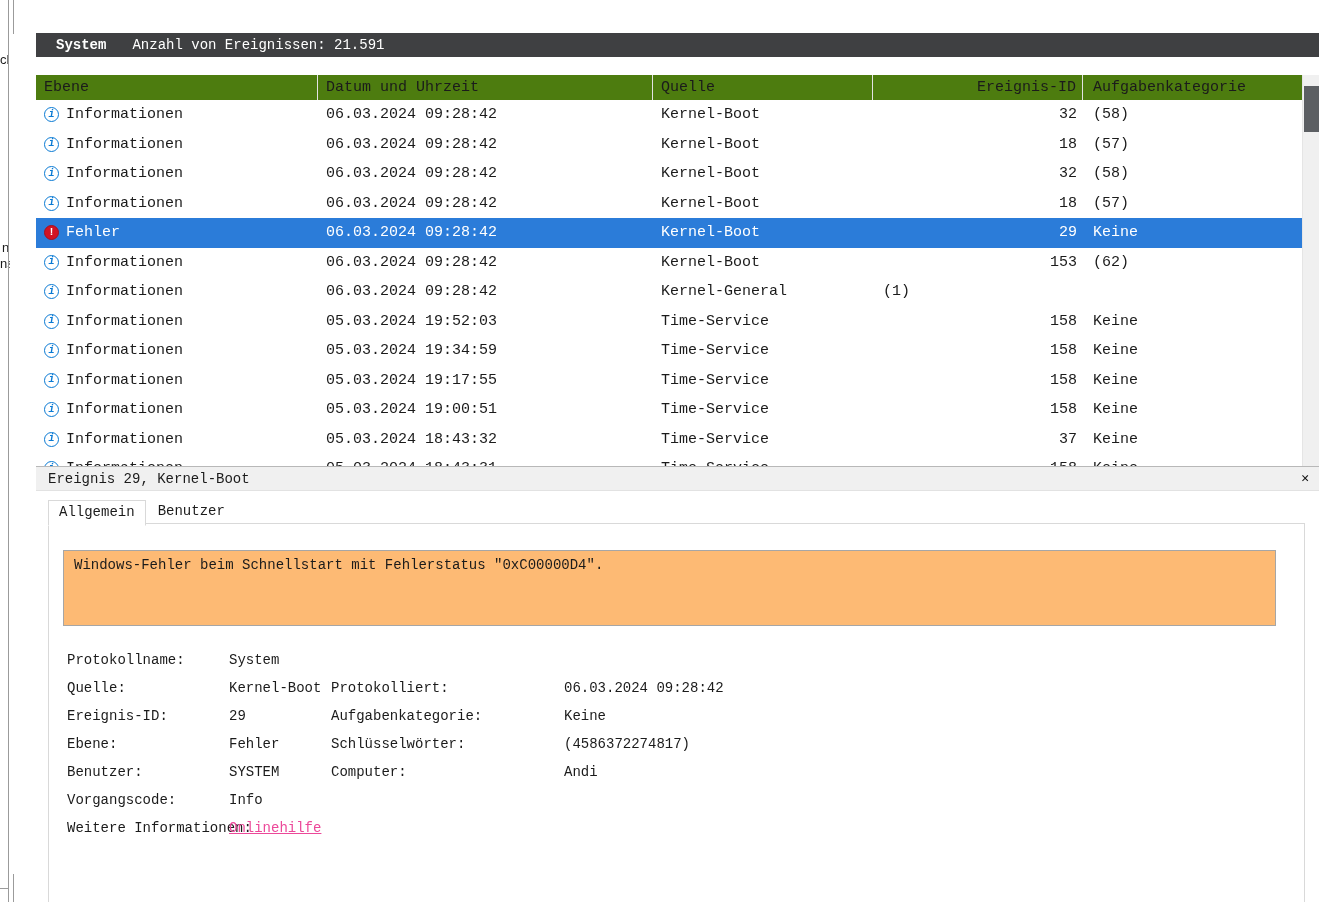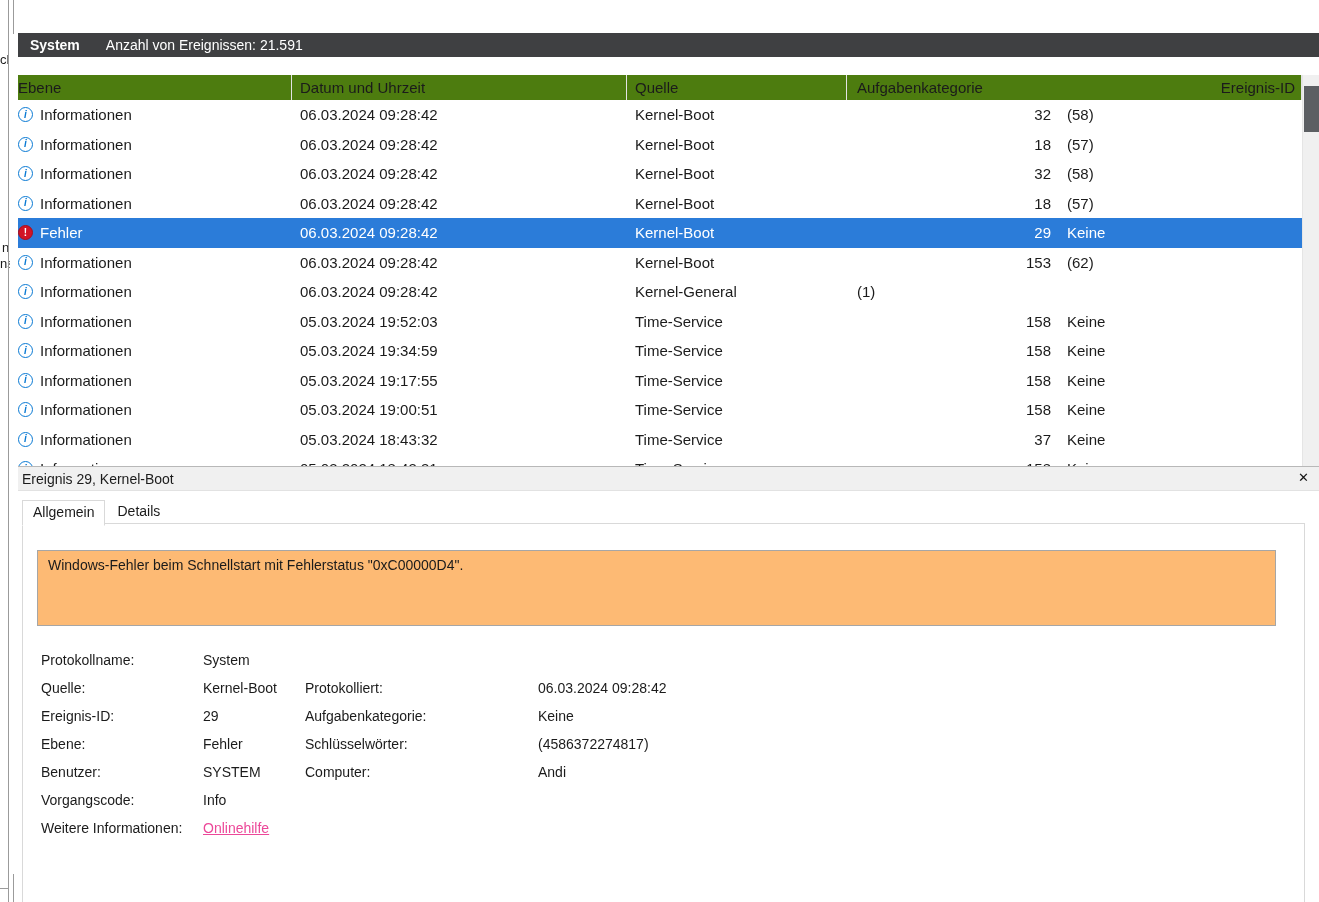--- a/index.html
+++ b/index.html
@@ -17,21 +17,21 @@
   .vline-a { position: absolute; left: 8px; top: 0; width: 1px; height: 902px; background: #9b9b9b; }
   .vline-b-top { position: absolute; left: 13px; top: 0; width: 1px; height: 34px; background: #9b9b9b; }
   .vline-b-bottom { position: absolute; left: 13px; top: 874px; width: 1px; height: 28px; background: #9b9b9b; }
   .hline-bottom { position: absolute; left: 0; top: 888px; width: 8px; height: 1px; background: #9b9b9b; }
   .frag { position: absolute; left: 0; width: 8px; overflow: hidden; white-space: nowrap; font-size: 13px; color: #1b1b1b; }
   .frag-1 { top: 52px; }
   .frag-2 { top: 240px; left: 2px; width: 6px; }
   .frag-3 { top: 256px; width: 10px; }
 
   
-  .main { position: absolute; left: 10px; top: 0; right: 0; height: 788px; }
+  .main { position: absolute; left: 36px; top: 0; right: 0; height: 788px; font-family: Liberation Mono, monospace; }
 
   .log-header {
     position: absolute; left: 0; right: 0; top: 33px; height: 24px;
     background: #3f4042; color: #fff;
     display: flex; align-items: center; font-size: 14px;
   }
   .log-name { font-weight: bold; margin-left: 20px; }
   .log-count { margin-left: 26px; }
 
   
@@ -115,22 +115,22 @@
 
   <div class="log-header">
     <span class="log-name">System</span>
     <span class="log-count">Anzahl von Ereignissen: 21.591</span>
   </div>
 
   <div class="col-headers">
     <div class="hcell w-level">Ebene</div>
     <div class="hcell w-date">Datum und Uhrzeit</div>
     <div class="hcell w-src">Quelle</div>
+    <div class="hcell w-id">Ereignis-ID</div>
     <div class="hcell w-cat">Aufgabenkategorie</div>
-    <div class="hcell w-id">Ereignis-ID</div>
   </div>
 
   <div class="table-body">
   <div class="row">
     <div class="cell c-level">
       <span class="evicon inf">i</span>
       <span>Informationen</span>
     </div>
     <div class="cell c-date">06.03.2024 09:28:42</div>
     <div class="cell c-src">Kernel-Boot</div>
@@ -275,21 +275,21 @@
   </div>
 
   <div class="detail">
     <div class="detail-titlebar">
       <span class="detail-title">Ereignis 29, Kernel-Boot</span>
       <span class="close-btn">✕</span>
     </div>
 
     <div class="tabs">
       <div class="tab active">Allgemein</div>
-      <div class="tab">Details</div>
+      <div class="tab">Benutzer</div>
     </div>
 
     <div class="content-box">
       <div class="msg-box">Windows-Fehler beim Schnellstart mit Fehlerstatus "0xC00000D4".</div>
 
       <div class="fields">
         <div class="f-row">
           <span class="f-label">Protokollname:</span>
           <span class="f-value">System</span>
         </div>

